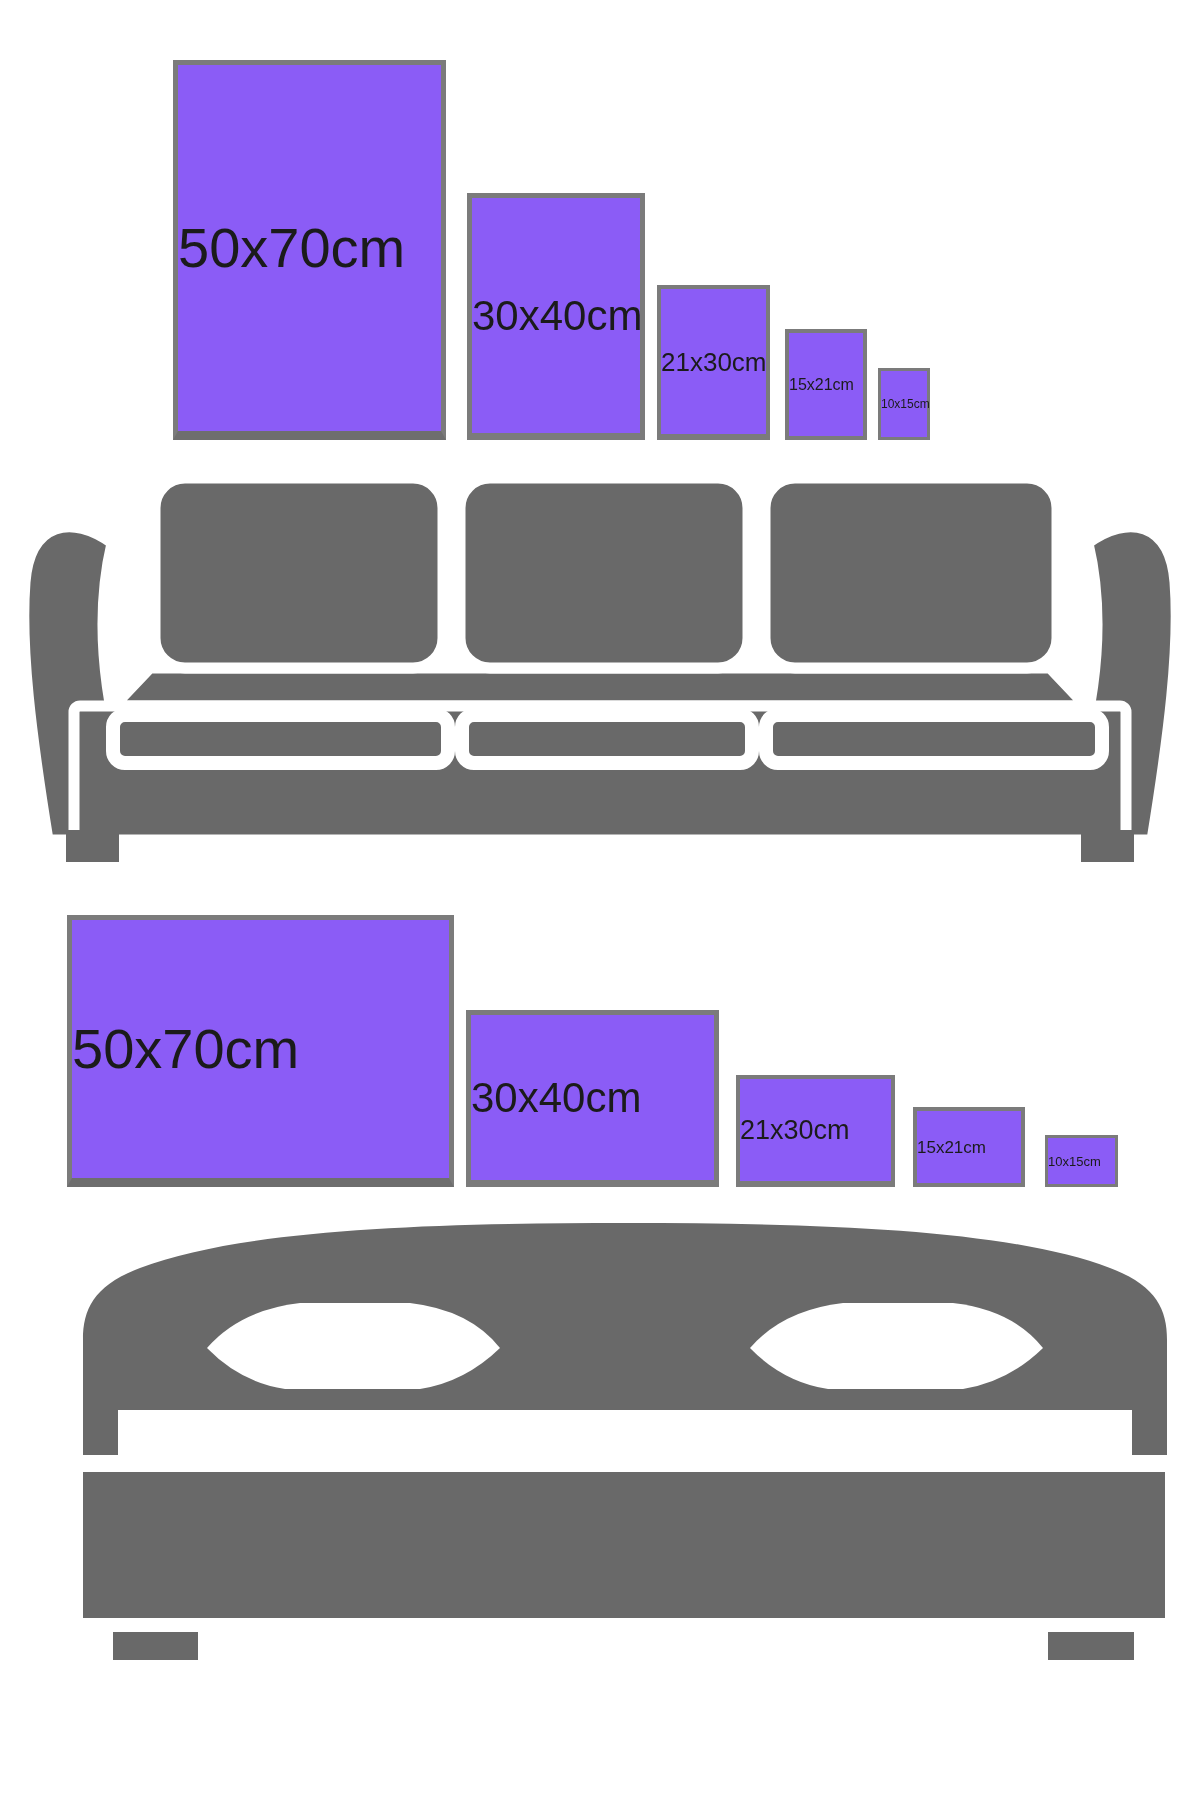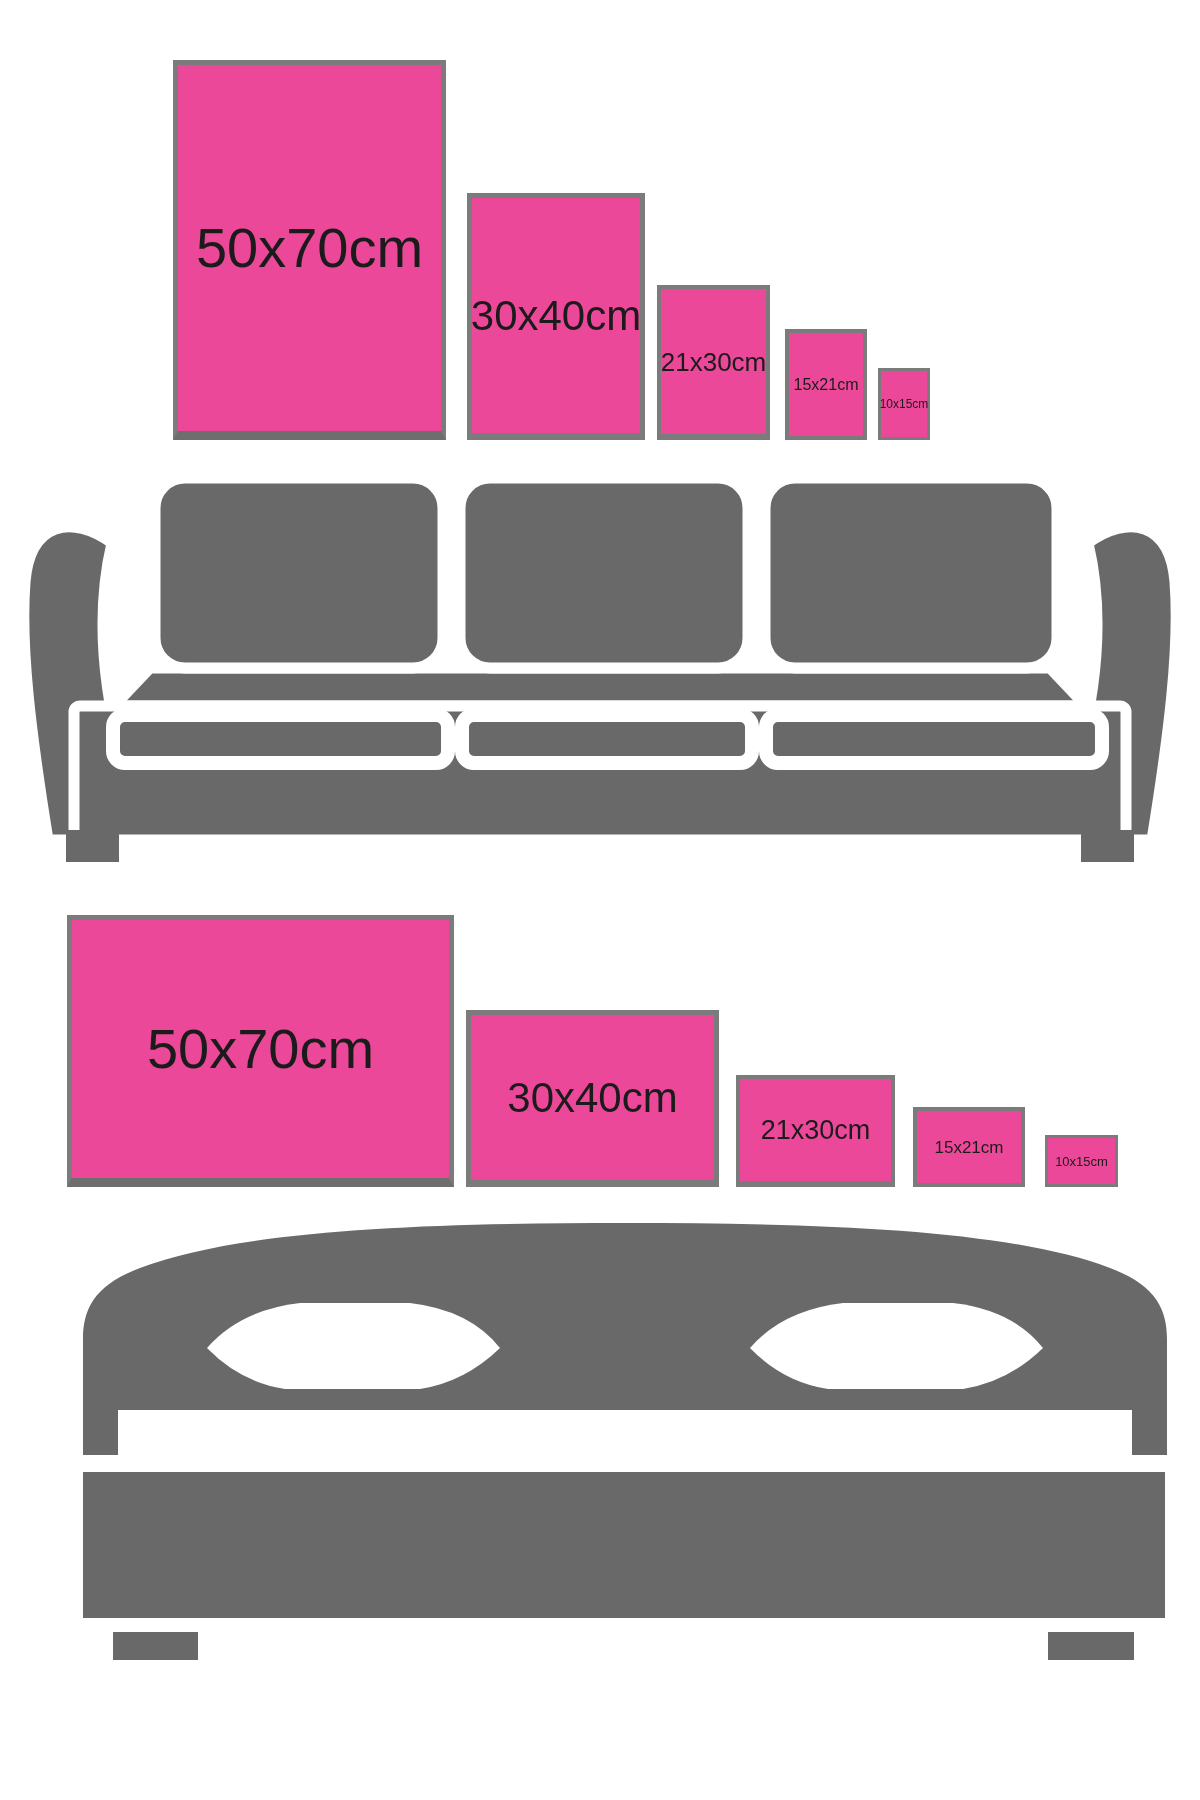--- a/index.html
+++ b/index.html
@@ -8,23 +8,23 @@
     --frame-border-dark:#6e6e6e;
     --label:#1b1b1b;
     --bg:#ffffff;
   }
   html,body{margin:0;padding:0;background:var(--bg);}
   .canvas{
     position:relative;width:1200px;height:1800px;background:var(--bg);
     overflow:hidden;font-family:"Liberation Sans",sans-serif;color:var(--label);
   }
   .frame{
-    position:absolute;background:#ec4899;box-sizing:border-box;
+    position:absolute;background:#8b5cf6;box-sizing:border-box;
     border:5px solid var(--frame-border);
-    display:flex;align-items:center;justify-content:center;
+    display:flex;align-items:center;
     white-space:nowrap;line-height:1;
   }
   .frame span{display:block;}
   
   .pf1{left:173px;top:60px;width:273px;height:380px;font-size:56px;border-width:5px 5px 9px 5px;border-bottom-color:var(--frame-border-dark);}
   .pf2{left:467px;top:193px;width:178px;height:247px;font-size:42px;border-width:5px 5px 7px 5px;}
   .pf3{left:657px;top:285px;width:113px;height:155px;font-size:26px;border-width:4px 4px 6px 4px;}
   .pf4{left:785px;top:329px;width:82px;height:111px;font-size:16px;border-width:4px;}
   .pf5{left:878px;top:368px;width:52px;height:72px;font-size:12px;border-width:3px;}
   

